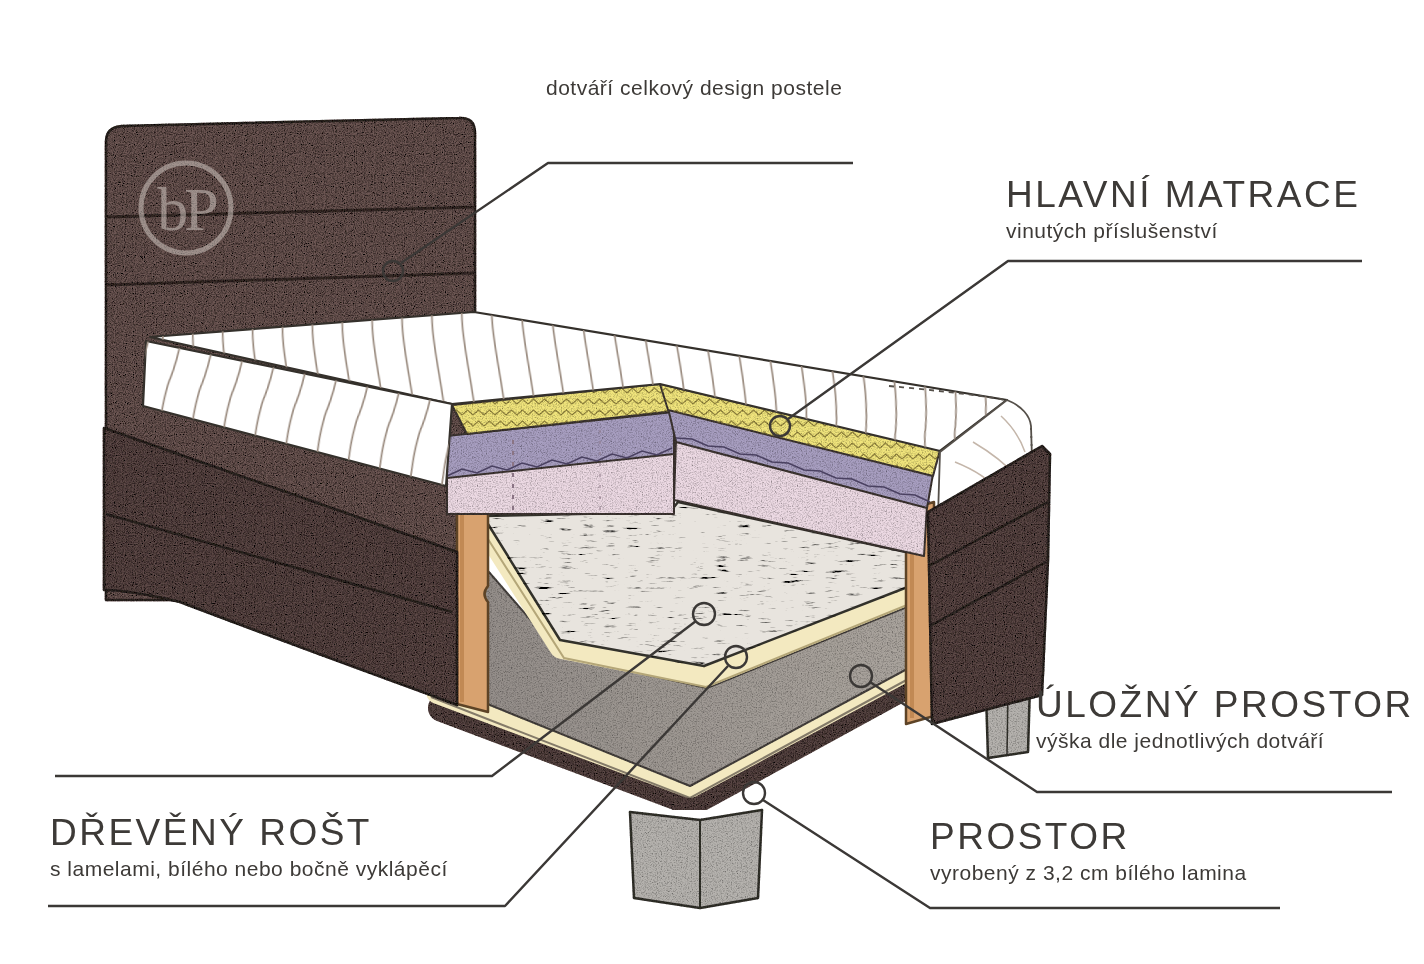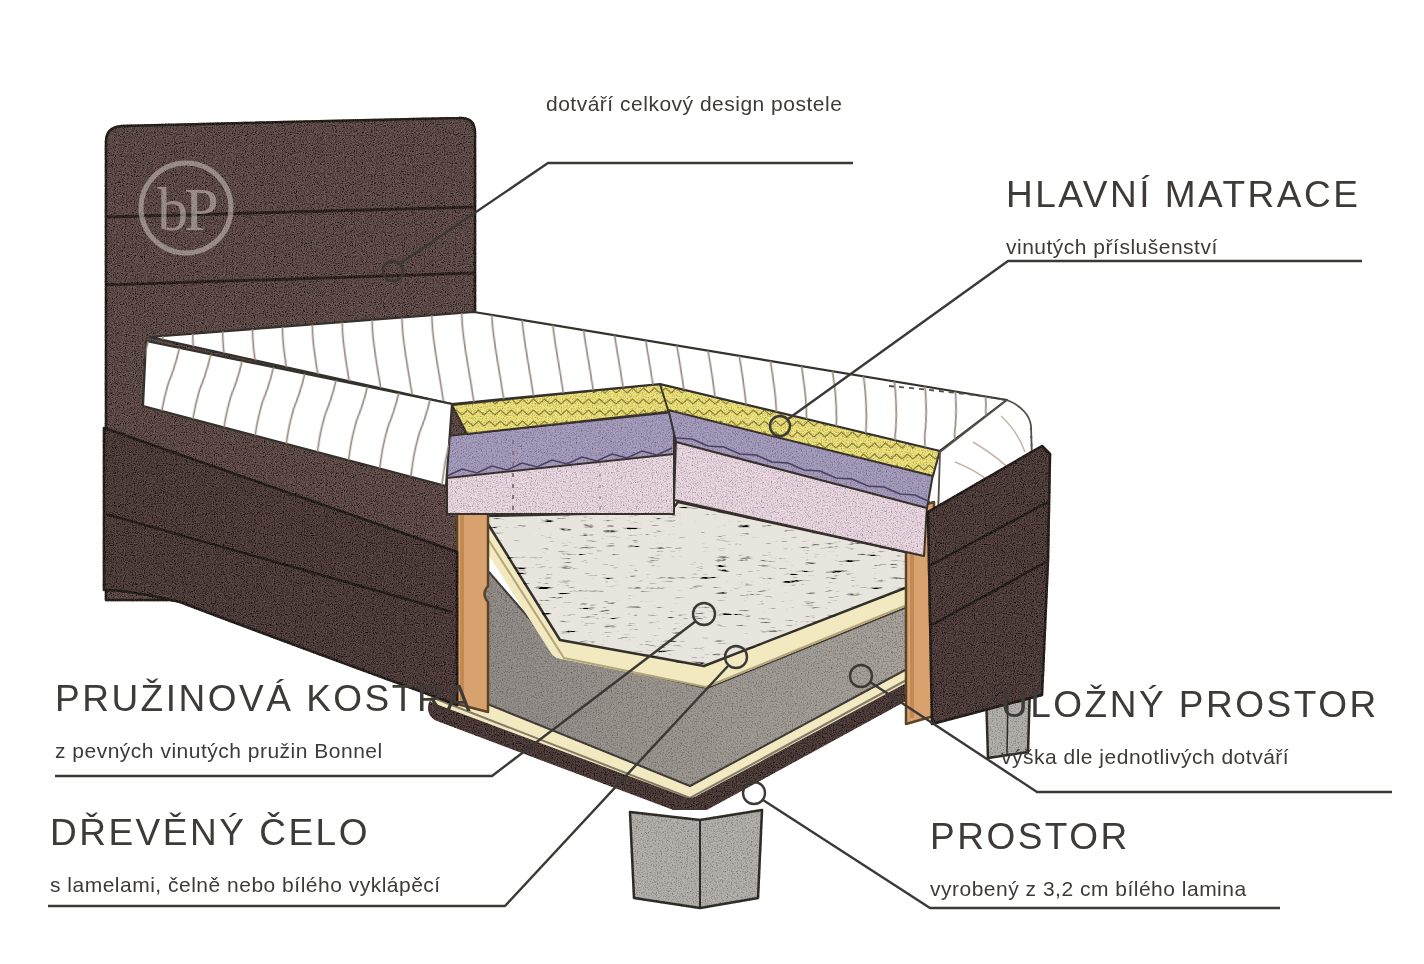--- a/index.html
+++ b/index.html
@@ -1,21 +1,21 @@
 <!DOCTYPE html>
 <html><head>
 <meta charset="utf-8">
 <style>
   html,body{margin:0;padding:0;background:#ffffff;}
   #stage{position:relative;width:1424px;height:964px;background:#fff;overflow:hidden;
          font-family:"Liberation Sans", sans-serif;}
   #bed-svg{position:absolute;left:0;top:0;}
   .callout{position:absolute;color:#3a3734;z-index:5;}
   .c-title{font-size:37px;font-weight:300;letter-spacing:2.5px;color:#3d3a37;white-space:nowrap;line-height:1.15;}
-  .c-sub{font-size:21px;font-weight:300;letter-spacing:0.5px;color:#3d3a37;white-space:nowrap;margin-top:18px;}
+  .c-sub{font-size:21px;font-weight:300;letter-spacing:0.5px;color:#3d3a37;white-space:nowrap;margin-top:2px;}
 </style>
 </head>
 <body>
 
 <div id="stage">
 
 <svg id="bed-svg" width="1424" height="964" viewBox="0 0 1424 964">
   <defs>
     <filter id="fabricGrain" x="-5%" y="-5%" width="110%" height="110%">
       <feTurbulence type="fractalNoise" baseFrequency="0.9" numOctaves="2" seed="3" result="n"></feTurbulence>
@@ -149,30 +149,26 @@
   </g>
 </svg>
 
   <div class="callout" style="left:546px;top:74px">
     <div class="c-sub">dotváří celkový design postele</div>
   </div>
   <div class="callout" style="left:1006px;top:174px">
     <div class="c-title">HLAVNÍ MATRACE</div>
     <div class="c-sub">vinutých příslušenství</div>
   </div>
-  <div class="callout" style="left:55px;top:678px">
-    <div class="c-title">PRUŽINOVÁ KOSTRA</div>
-    <div class="c-sub">z pevných vinutých pružin Bonnel</div>
-  </div>
-  <div class="callout" style="left:1001px;top:684px">
+  <div class="callout" style="left:1036px;top:684px">
     <div class="c-title">ÚLOŽNÝ PROSTOR</div>
     <div class="c-sub">výška dle jednotlivých dotváří</div>
   </div>
   <div class="callout" style="left:50px;top:812px">
-    <div class="c-title">DŘEVĚNÝ ČELO</div>
-    <div class="c-sub">s lamelami, čelně nebo bílého vyklápěcí</div>
+    <div class="c-title">DŘEVĚNÝ ROŠT</div>
+    <div class="c-sub">s lamelami, bílého nebo bočně vyklápěcí</div>
   </div>
   <div class="callout" style="left:930px;top:816px">
     <div class="c-title">PROSTOR</div>
     <div class="c-sub">vyrobený z 3,2 cm bílého lamina</div>
   </div>
 
 </div>
 
 </body></html>

